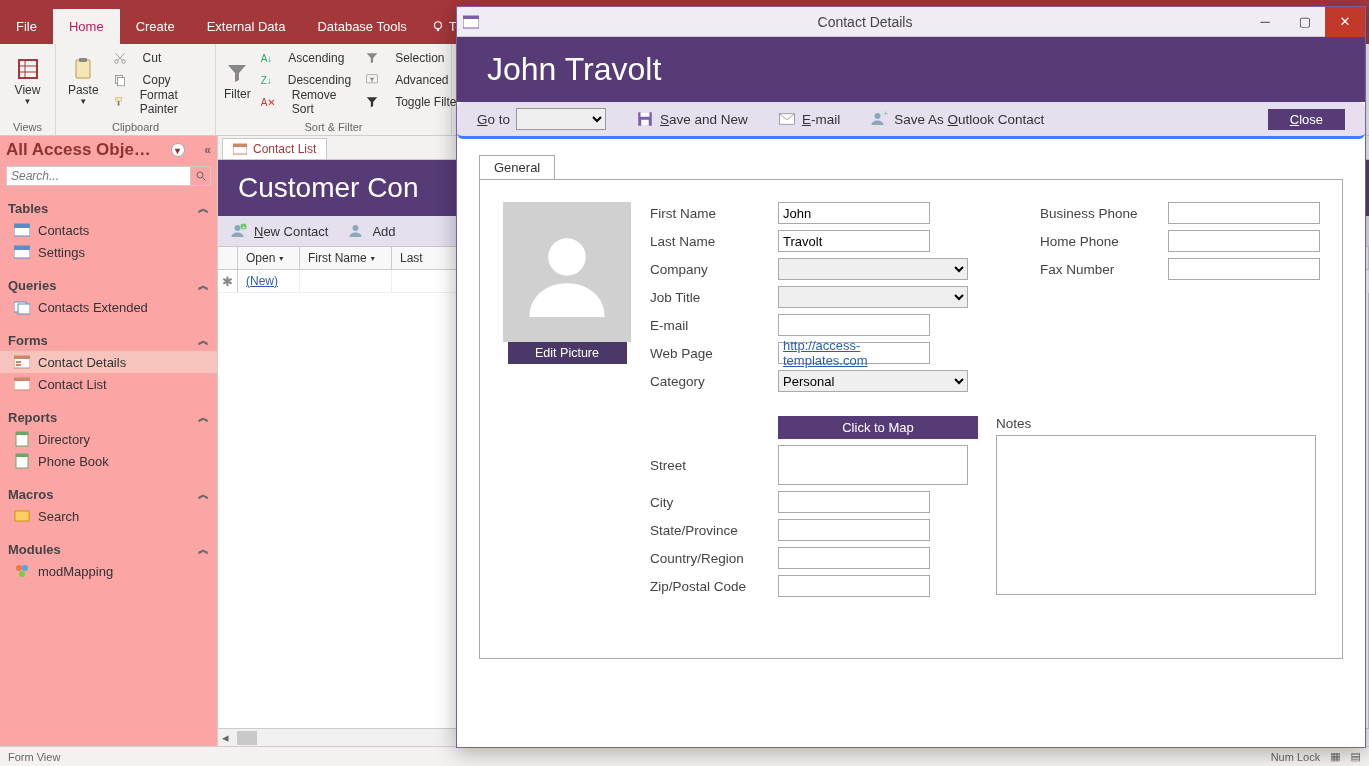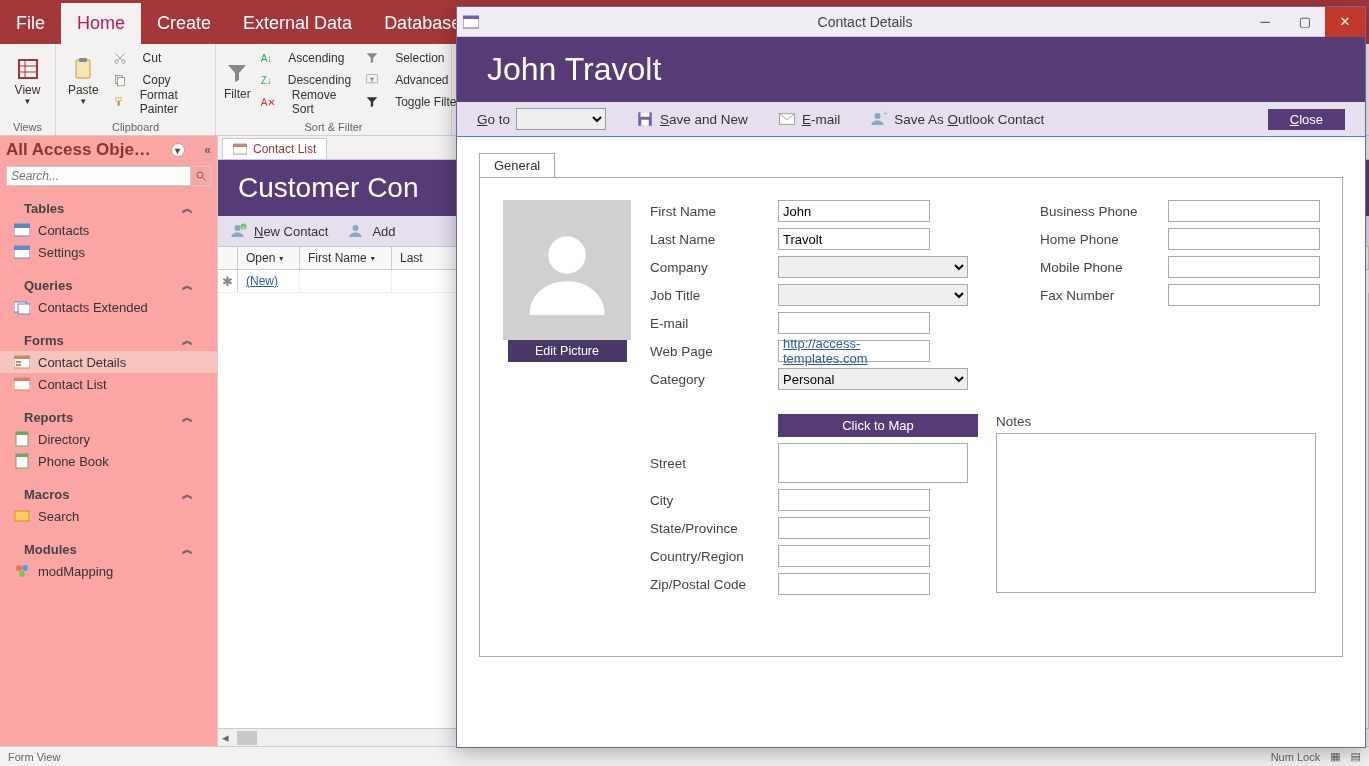--- a/index.html
+++ b/index.html
@@ -1,21 +1,21 @@
 <!DOCTYPE html>
 <html><head>
 <meta charset="utf-8">
 <style>
   * { box-sizing: border-box; }
   html, body { margin:0; padding:0; font-family: "Segoe UI", Tahoma, sans-serif; font-size:13px; color:#333; background:#fff; overflow:hidden; }
   body { width:1369px; height:766px; position:relative; }
 
   
   .menubar { height:44px; background:#a4373a; display:flex; align-items:flex-end; }
-  .menubar .tab { padding:10px 16px; color:#fff; font-size:18px; cursor:pointer; }
+  .menubar .tab { padding:10px 16px; color:#fff; font-size:13px; cursor:pointer; }
   .menubar .tab.active { background:#f3f2f1; color:#be185d; }
   .menubar .tell { color:#fff; padding:10px 8px; display:flex; align-items:center; gap:4px; }
 
   
   .ribbon { height:92px; background:#f3f2f1; border-bottom:1px solid #d0cece; display:flex; align-items:stretch; position:relative; }
   .ribbon-group { border-right:1px solid #d7d7d7; padding:4px 8px 2px 8px; display:flex; flex-direction:column; justify-content:space-between; }
   .ribbon-group-body { display:flex; align-items:flex-start; gap:6px; flex:1; }
   .ribbon-group-label { text-align:center; font-size:11px; color:#666; padding-top:2px; position:relative; }
   .big-btn { display:flex; flex-direction:column; align-items:center; justify-content:center; width:46px; height:66px; cursor:pointer; }
   .big-btn svg { width:24px; height:24px; }
@@ -29,21 +29,21 @@
   .status { position:absolute; bottom:0; left:0; right:0; height:20px; background:#f3f2f1; border-top:1px solid #d0cece; font-size:11px; color:#666; display:flex; align-items:center; padding:0 8px; justify-content:space-between;}
   .status .right { display:flex; gap:10px; align-items:center;}
 
   
   .nav { width:218px; border-right:1px solid #d0cece; background:#fca5a5; overflow:hidden; }
   .nav-title { display:flex; align-items:center; justify-content:space-between; padding:4px 6px; font-size:17px; font-weight:600; color:#8c342f;}
   .nav-title .shutter { color:#666; font-size:12px; cursor:pointer; }
   .nav-search { margin:2px 6px; display:flex; border:1px solid #ccc; }
   .nav-search input { flex:1; border:none; padding:2px 4px; font-size:12px; font-style:italic; color:#666; outline:none;}
   .nav-search .go { width:20px; display:flex; align-items:center; justify-content:center; border-left:1px solid #ccc; cursor:pointer;}
-  .nav-group-h { display:flex; justify-content:space-between; align-items:center; padding:3px 24px; font-weight:600; color:#444; cursor:pointer;margin-top:12px;}
+  .nav-group-h { display:flex; justify-content:space-between; align-items:center; padding:3px 8px; font-weight:600; color:#444; cursor:pointer;margin-top:12px;}
   .nav-group-h .chevron { font-size:11px; color:#666;}
   .nav-item { display:flex; align-items:center; gap:8px; padding:3px 8px 3px 14px; cursor:pointer; }
   .nav-item.selected { background:#f6c4bd; }
   .nav-item .ic { width:16px; height:16px; display:flex; align-items:center; justify-content:center;}
 
   
   .main { flex:1; position:relative; background:#e6e6e6; display:flex; flex-direction:column; }
   .doc-tabs { height:24px; background:#f3f2f1; display:flex; align-items:flex-end; padding-left:4px; border-bottom:1px solid #c9c9c9;}
   .doc-tab { background:#fff; border:1px solid #c9c9c9; border-bottom:none; padding:3px 10px; display:flex; align-items:center; gap:6px; font-size:12px; color:#a4373a; cursor:pointer;}
   .form-hdr { background:#563b77; color:#fff; font-size:28px; padding:12px 20px; }
@@ -60,21 +60,21 @@
 
   
   .popup { position:absolute; left:456px; top:6px; width:910px; height:742px; background:#fff; border:1px solid #7a5ea8; box-shadow:0 4px 20px rgba(0,0,0,.3); display:flex; flex-direction:column;}
   .popup-titlebar { height:30px; background:#efedf3; display:flex; align-items:center; justify-content:space-between; border-bottom:1px solid #ccc;}
   .popup-titlebar .ttl { flex:1; text-align:center; font-size:14px; color:#444;}
   .popup-titlebar .ico { width:28px; display:flex; justify-content:center;}
   .popup-titlebar .winbtns { display:flex;}
   .popup-titlebar .wb { width:40px; height:30px; display:flex; align-items:center; justify-content:center; cursor:pointer;}
   .popup-titlebar .wb.close { background:#c0392b; color:#fff;}
   .popup-hdr { background:#563b77; color:#fff; font-size:32px; font-weight:300; padding:14px 30px;}
-  .popup-toolbar { background:#e5dfee; padding:6px 20px; display:flex; align-items:center; gap:30px; border-bottom:1px solid #3b82f6;}
+  .popup-toolbar { background:#e5dfee; padding:6px 20px; display:flex; align-items:center; gap:30px; border-bottom:3px solid #3b82f6;border-radius:6px;}
   .popup-toolbar .act { display:flex; align-items:center; gap:6px; cursor:pointer; font-size:13.5px; color:#333;}
   .popup-toolbar .spacer{flex:1;}
   .popup-toolbar .closebtn { background:#563b77; color:#fff; padding:3px 22px; cursor:pointer; font-size:13px;}
   .popup-toolbar select{ width:90px; height:22px; border:1px solid #999;}
   .popup-body { flex:1; padding:16px 22px; overflow:auto;}
   .inner-tabs { display:flex;}
   .inner-tab { border:1px solid #aaa; background:#fff; padding:4px 14px; font-size:13px; border-bottom:none; cursor:pointer;}
   .inner-panel { border:1px solid #aaa; padding:22px; min-height:480px;}
   .form-cols { display:flex; gap:18px;}
   .pic-col { width:130px; display:flex; flex-direction:column; align-items:center; }
@@ -513,24 +513,20 @@
         <div class="col2">
           <div class="frow">
               <div class="flabel">Business Phone</div>
               <input class="finput" style="">
             </div>
           <div class="frow">
               <div class="flabel">Home Phone</div>
               <input class="finput" style="">
             </div>
           <div class="frow">
-              <div class="flabel">Mobile Phone</div>
-              <input class="finput" style="">
-            </div>
-          <div class="frow">
               <div class="flabel">Fax Number</div>
               <input class="finput" style="">
             </div>
         </div>
       </div>
 
       <div class="addr-section">
         <div style="width:130px"></div>
         <div class="fields">
           <div class="frow">

